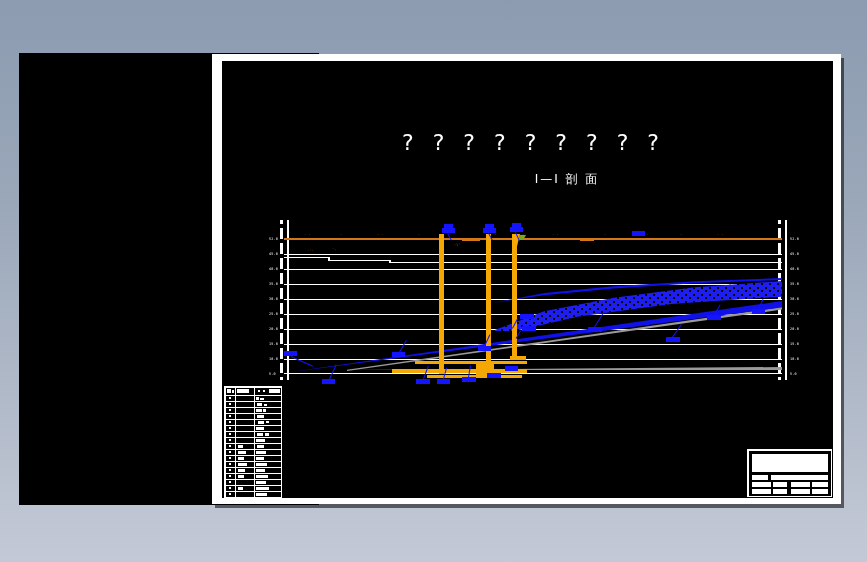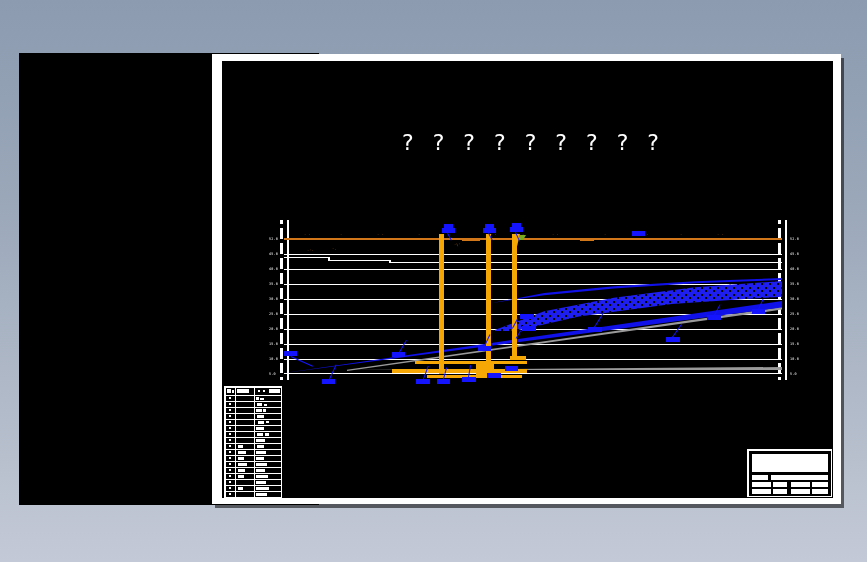--- a/index.html
+++ b/index.html
@@ -93,20 +93,21 @@
 <div id="app">
 
   <div class="canvas-black"></div>
 
   <div class="sheet-shadow"></div>
   <div class="sheet"></div>
 
   <div class="sheet-inner">
 
     <div class="title-qmarks">? ? ? ? ? ? ? ? ?</div>
+    <div class="title-section">I—I 剖  面</div>
 
     <div class="axis-left"></div>
     <div class="axis-left2"></div>
     <div class="axis-right"></div>
     <div class="axis-right2"></div>
 
     <div class="tick-band" style="left:58px;top:163px;"></div>
     <div class="tick-band" style="left:58px;top:178px;"></div>
     <div class="tick-band" style="left:58px;top:193px;"></div>
     <div class="tick-band" style="left:58px;top:208px;"></div>

